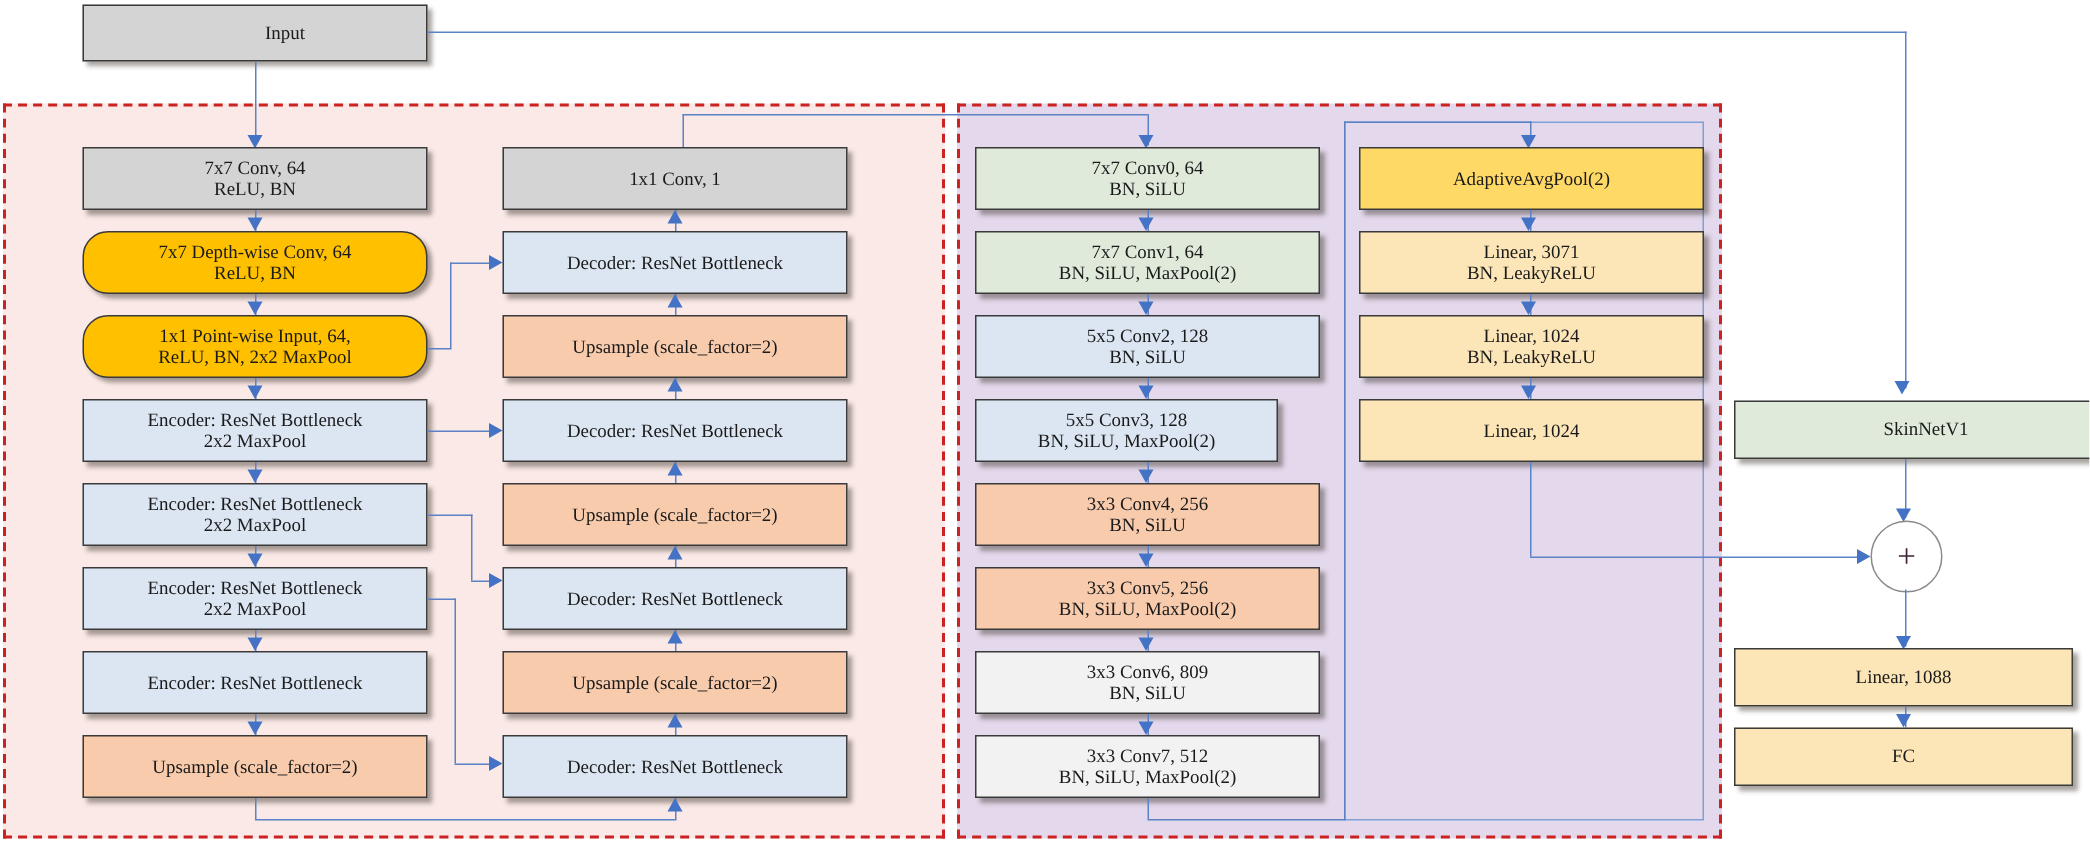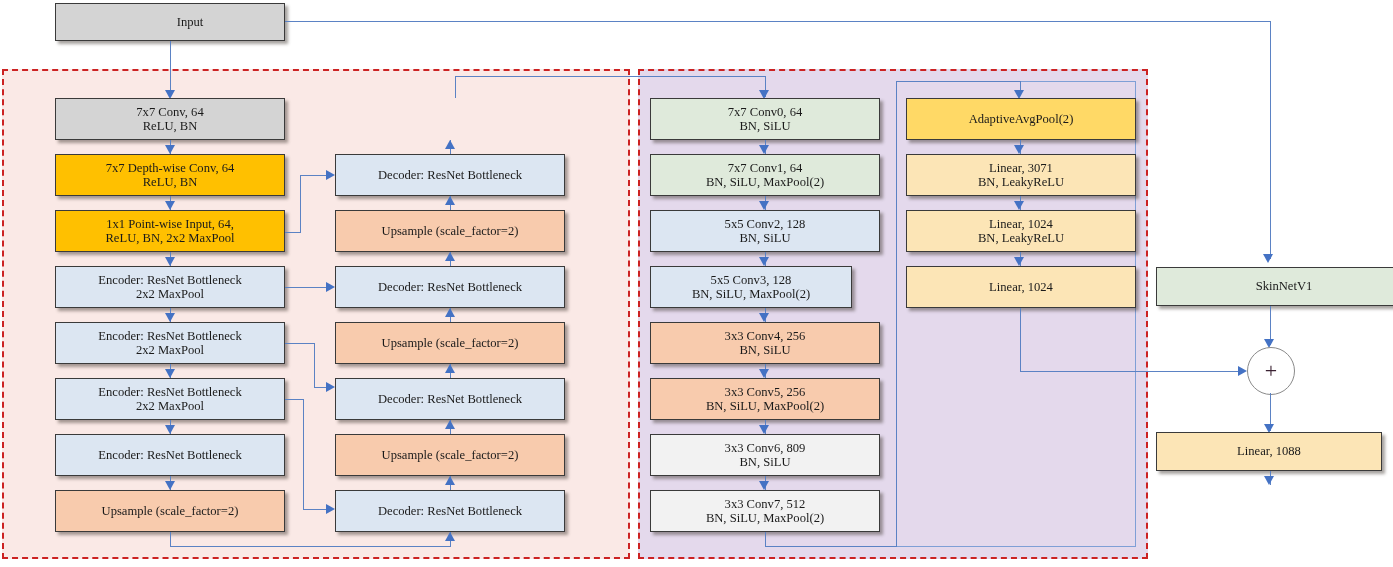--- a/index.html
+++ b/index.html
@@ -12,21 +12,21 @@
   .region.purple{background:#e4d9ec;}
   .inner-box{position:absolute;border:1px solid #7f9fd6;box-sizing:border-box;background:transparent;}
 
   
   .node{position:absolute;box-sizing:border-box;border:1.3px solid #3a3a3a;
         box-shadow:3px 3px 3px rgba(60,50,45,.45);
         display:flex;flex-direction:column;align-items:center;justify-content:center;
         text-align:center;line-height:1.12;color:#1a1a1a;font-size:12.6px;}
   .node .l2{display:block;}
   .c-gray   {background:#d4d4d4;}
-  .c-gold   {background:#ffc000;}
+  .c-gold   {background:#ffc000;border-radius:17px;}
   .c-blue   {background:#dce6f2;}
   .c-peach  {background:#f8cbad;}
   .c-green  {background:#dfeadb;}
   .c-yellowD{background:#ffd966;}
   .c-yellowL{background:#fce5b6;}
   .c-white  {background:#f2f2f2;}
 
   
   .hline{position:absolute;height:0;border-top:1.4px solid #5b82c4;}
   .vline{position:absolute;width:0;border-left:1.4px solid #5b82c4;}
@@ -103,20 +103,23 @@
   <div class="arrow down" style="left:164.5px;top:257px;"></div>
   <div class="vline" style="left:170px;top:308px;height:14px;"></div>
   <div class="arrow down" style="left:164.5px;top:313px;"></div>
   <div class="vline" style="left:170px;top:364px;height:14px;"></div>
   <div class="arrow down" style="left:164.5px;top:369px;"></div>
   <div class="vline" style="left:170px;top:420px;height:14px;"></div>
   <div class="arrow down" style="left:164.5px;top:425px;"></div>
   <div class="vline" style="left:170px;top:476px;height:14px;"></div>
   <div class="arrow down" style="left:164.5px;top:481px;"></div>
 
+  <div class="node c-gray" style="left:335px;top:98px;width:230px;height:42px;">
+    <span>1x1 Conv, 1</span>
+  </div>
   <div class="node c-blue" style="left:335px;top:154px;width:230px;height:42px;">
     <span>Decoder: ResNet Bottleneck</span>
   </div>
   <div class="node c-peach" style="left:335px;top:210px;width:230px;height:42px;">
     <span>Upsample (scale_factor=2)</span>
   </div>
   <div class="node c-blue" style="left:335px;top:266px;width:230px;height:42px;">
     <span>Decoder: ResNet Bottleneck</span>
   </div>
   <div class="node c-peach" style="left:335px;top:322px;width:230px;height:42px;">
@@ -265,14 +268,17 @@
   <div class="vline" style="left:1270px;top:393px;height:38px;"></div>
   <div class="arrow down" style="left:1263.5px;top:424px;"></div>
 
   <div class="node c-yellowL" style="left:1156px;top:432px;width:226px;height:39px;">
     <span>Linear, 1088</span>
   </div>
 
   <div class="vline" style="left:1270px;top:471px;height:14px;"></div>
   <div class="arrow down" style="left:1263.5px;top:476px;"></div>
 
+  <div class="node c-yellowL" style="left:1156px;top:485px;width:226px;height:39px;">
+    <span>FC</span>
+  </div>
 
 </div>
 
 </body></html>

